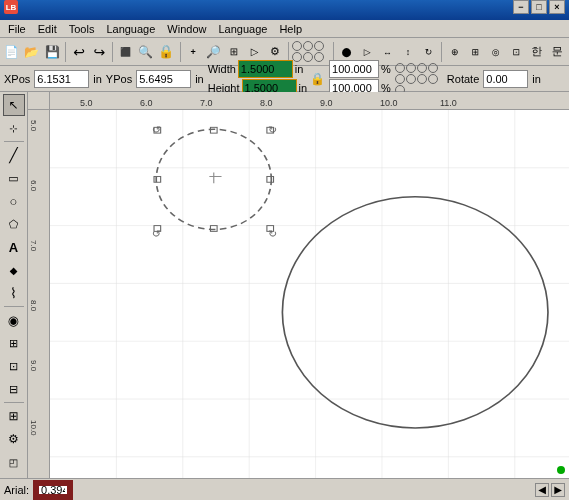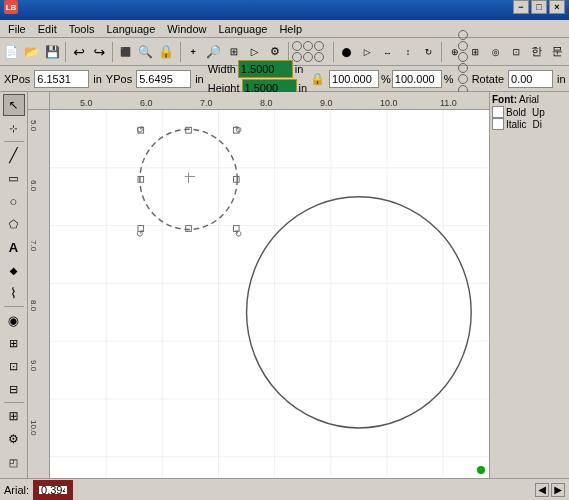--- a/index.html
+++ b/index.html
@@ -340,21 +340,21 @@
     </div>
     <div class="prop-group">
       <span class="prop-label">Height</span>
       <input class="prop-input highlighted" value="1.5000" style="">
       <span class="prop-unit">in</span>
     </div>
   </div>
 
   <div class="lock-icon">🔒</div>
 
-  <div style="display:flex;gap:1px;">
+  <div style="display:flex;flex-direction:column;gap:1px;">
     <div class="prop-group">
       <input class="prop-percent" value="100.000" style="">
       <span class="prop-unit">%</span>
     </div>
     <div class="prop-group">
       <input class="prop-percent" value="100.000" style="">
       <span class="prop-unit">%</span>
     </div>
   </div>
 
@@ -458,36 +458,20 @@
 
       <line x1="144" y1="69" x2="155" y2="69" stroke="#888" stroke-width="1"></line>
       <line x1="148" y1="65" x2="148" y2="76" stroke="#888" stroke-width="1"></line>
 
       <circle cx="330" cy="210" r="120" fill="none" stroke="#555" stroke-width="1.5"></circle>
     </svg>
 
     <div style="position:absolute; bottom:4px; right:4px; width:8px; height:8px; background:#00aa00; border-radius:50%;"></div>
   </div>
 
-  <div class="right-panel">
-    <div class="right-panel-row">
-      <span class="font-label">Font:</span>
-      <span class="font-name">Arial</span>
-    </div>
-    <div class="check-row">
-      <div class="checkbox"></div>
-      <span>Bold</span>
-      <span style="margin-left:4px;">Up</span>
-    </div>
-    <div class="check-row">
-      <div class="checkbox"></div>
-      <span>Italic</span>
-      <span style="margin-left:4px;">Di</span>
-    </div>
-  </div>
 
 </div>
 
 <div class="status-bar">
   <span class="prop-label">Arial:</span>
   <input class="status-input" value="0.394" style="">
   <div style="margin-left:auto; display:flex; align-items:center; gap:2px;">
     <div style="width:14px; height:14px; background:#d4d0c8; border:1px solid #888; display:flex; align-items:center; justify-content:center; font-size:10px; cursor:pointer;">◀</div>
     <div style="width:14px; height:14px; background:#d4d0c8; border:1px solid #888; display:flex; align-items:center; justify-content:center; font-size:10px; cursor:pointer;">▶</div>
   </div>

